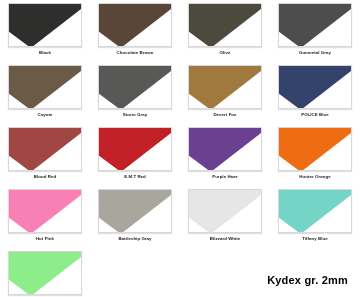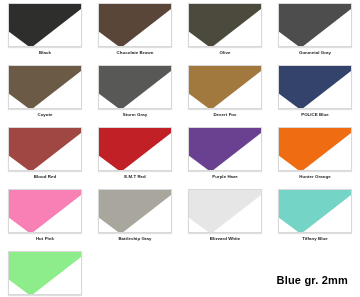--- a/index.html
+++ b/index.html
@@ -170,13 +170,13 @@
       </div>
       <div class="swatch-label">Tiffany Blue</div>
     </div>
     <div class="swatch-cell">
       <div class="swatch-card">
         <div class="swatch-shape" style="background: rgb(140, 237, 138);"></div>
       </div>
     </div>
   </div>
 
-<div id="footer-note">Blue gr. 2mm</div>
+<div id="footer-note">Kydex gr. 2mm</div>
 
 </body></html>

